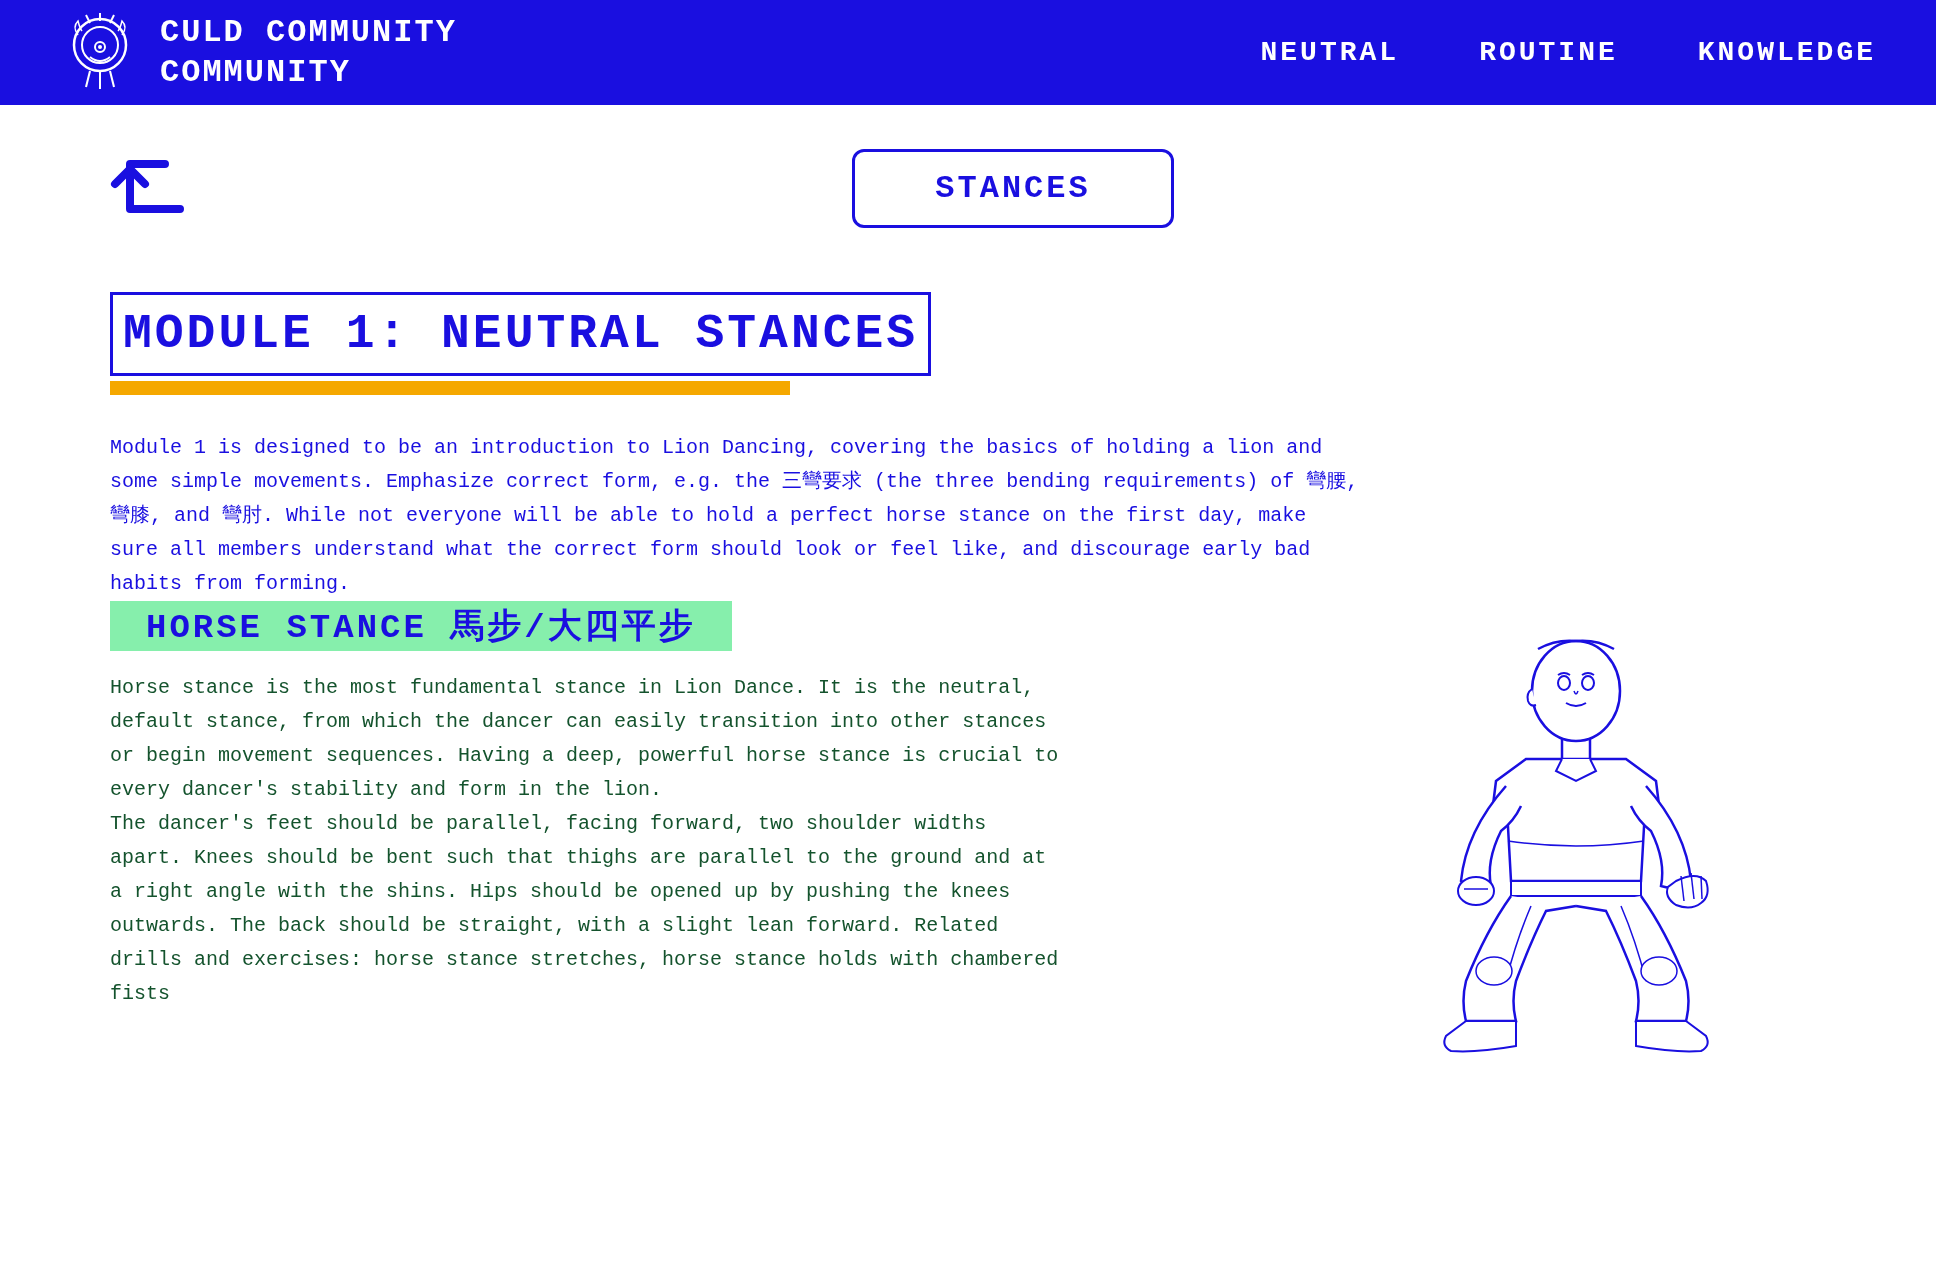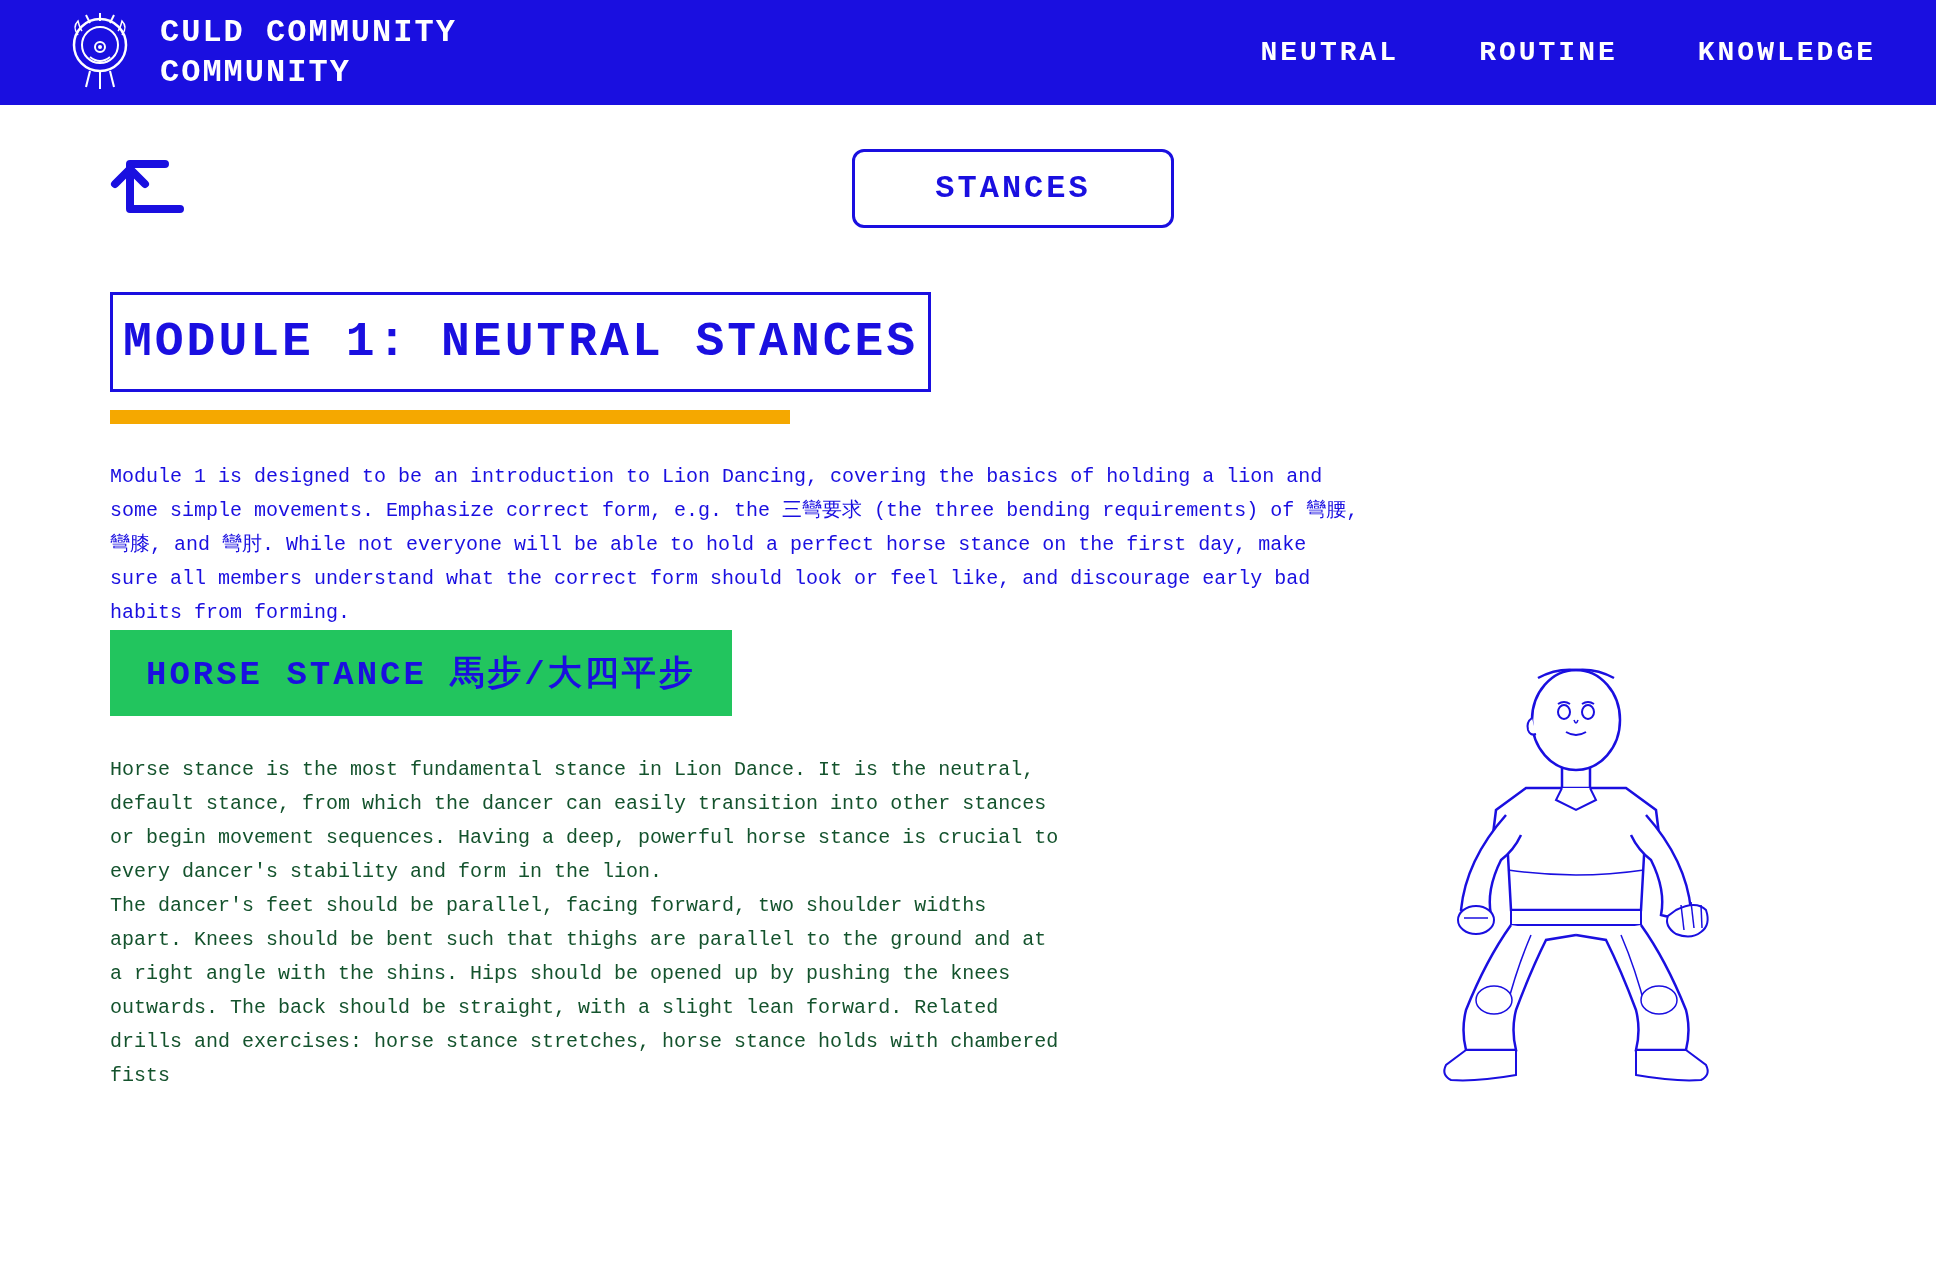--- a/index.html
+++ b/index.html
@@ -96,25 +96,25 @@
       color: #1a0fe0;
       font-family: 'Courier New', Courier, monospace;
     }
 
     
     .module-title {
       font-size: 48px;
       font-weight: bold;
       color: #1a0fe0;
       letter-spacing: 3px;
-      margin-bottom: 18px;
+      margin-bottom: 5px;
       font-family: 'Courier New', Courier, monospace;
       border: 3px solid #1a0fe0;
       display: inline-block;
-      padding: 20px 10px;
+      padding: 12px 10px;
     }
 
     .module-underline {
       height: 14px;
       background-color: #f5a800;
       width: 680px;
       margin-bottom: 36px;
     }
 
     .module-description {
@@ -130,24 +130,24 @@
       display: flex;
       gap: 40px;
       align-items: flex-start;
     }
 
     .stance-text-area {
       flex: 1;
     }
 
     .stance-title-box {
-      background-color: #22c55e;
+      background-color: #86efac;
       display: inline-block;
-      padding: 20px 36px;
-      margin-bottom: 37px;
+      padding: 2px 36px;
+      margin-bottom: 20px;
     }
 
     .stance-title-text {
       font-size: 34px;
       font-weight: bold;
       color: #1a0fe0;
       letter-spacing: 3px;
       font-family: 'Courier New', Courier, monospace;
     }
 

